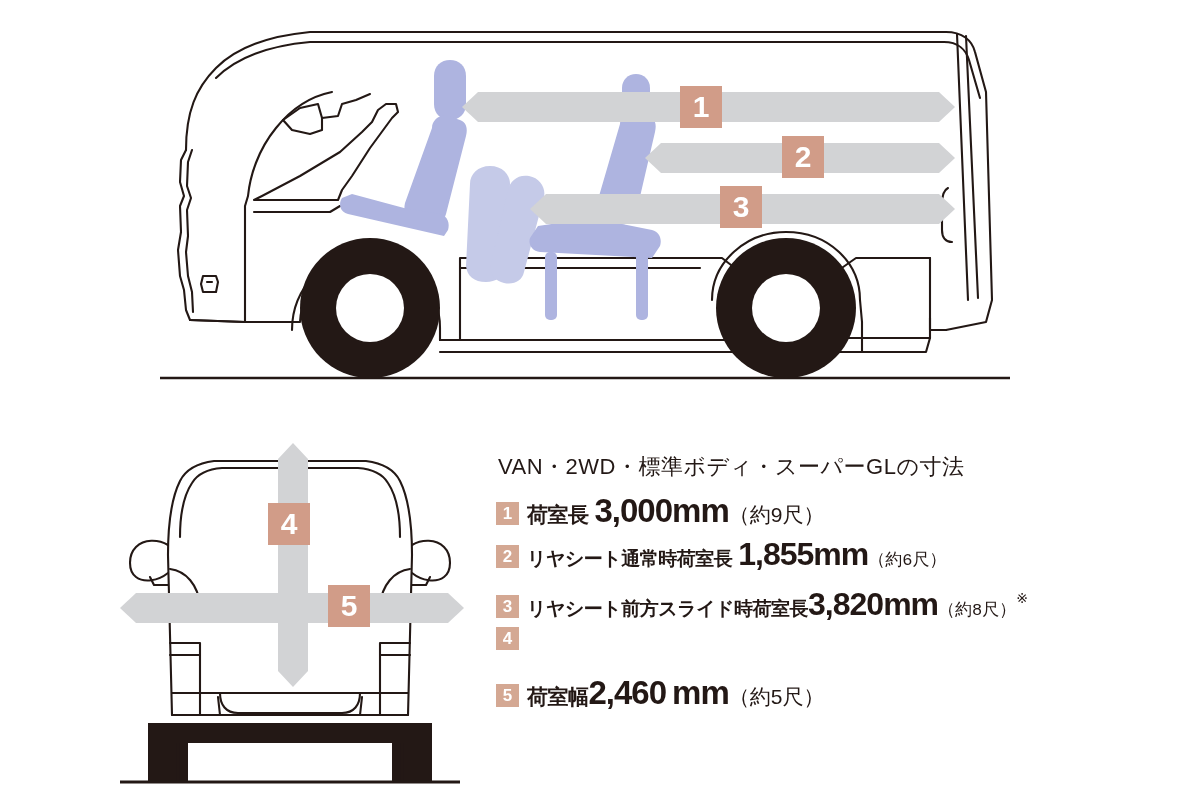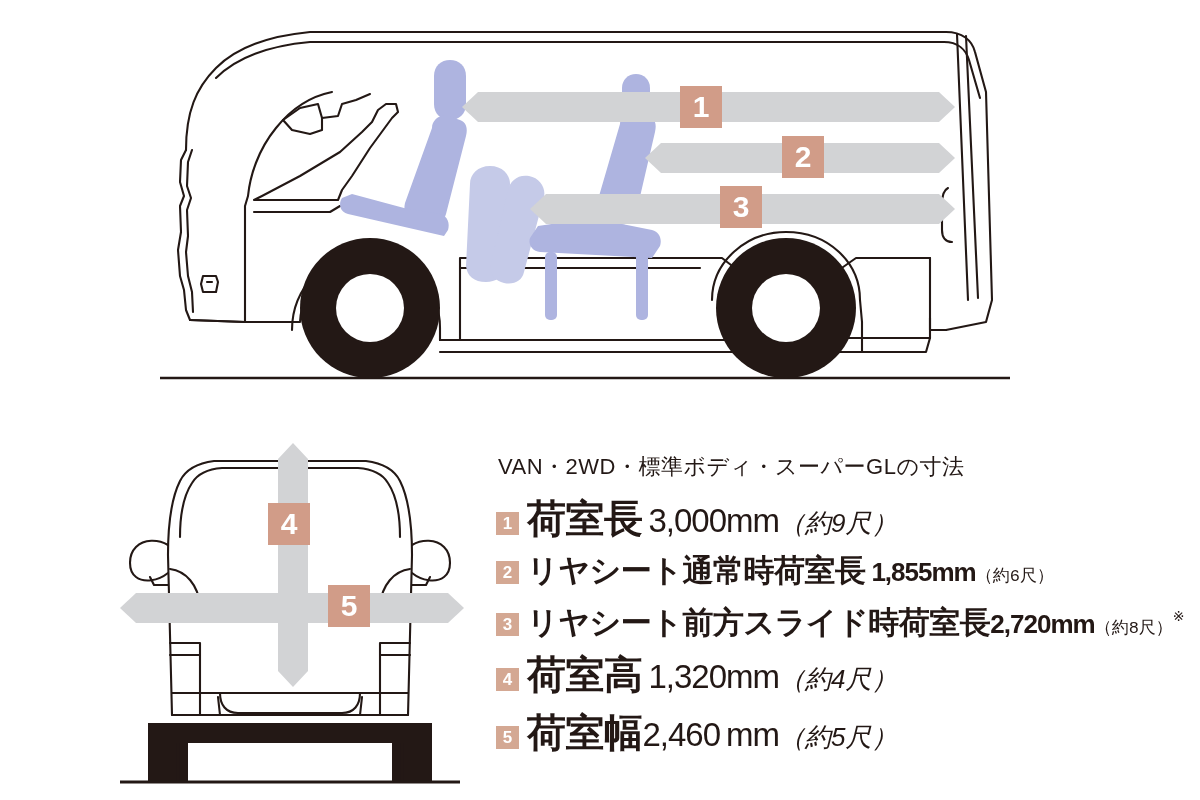--- a/index.html
+++ b/index.html
@@ -42,25 +42,25 @@
   .legend-row{display:flex;align-items:baseline;margin-bottom:4px;min-height:40px;}
   .badge-sm{
     flex:0 0 auto;width:23px;height:23px;background:#d4a893;color:#fff;
     font-size:17px;font-weight:700;line-height:23px;text-align:center;
     margin-right:8px;position:relative;top:-3px;
   }
   .badge-spacer{flex:0 0 auto;width:23px;margin-right:8px;}
   .row-text{white-space:nowrap;}
 
   
-  .t-big   {font-size:39px;font-weight:700;letter-spacing:-.5px;}
-  .t-mid   {font-size:31px;font-weight:700;letter-spacing:-.5px;}
-  .t-num-big{font-size:33px;font-weight:400;letter-spacing:-1px;}
-  .t-num-mid{font-size:26px;font-weight:700;letter-spacing:-1px;}
-  .t-paren-big{font-size:26px;font-weight:400;font-style:italic;}
+  .t-big   {font-size:21px;font-weight:700;letter-spacing:-.5px;}
+  .t-mid   {font-size:19px;font-weight:700;letter-spacing:-.5px;}
+  .t-num-big{font-size:33px;font-weight:700;letter-spacing:-1px;}
+  .t-num-mid{font-size:32px;font-weight:700;letter-spacing:-1px;}
+  .t-paren-big{font-size:21px;font-weight:400;}
   .t-paren-sm {font-size:17px;font-weight:400;font-family:Liberation Mono, monospace;}
   .t-aster{font-size:14px;vertical-align:12px;font-weight:400;}
   .sp-s{display:inline-block;width:6px;}
 
   svg{display:block;}
 </style>
 </head>
 <body>
 
 <div id="stage">
@@ -238,29 +238,26 @@
       <div class="badge-sm">2</div>
       <div class="row-text">
         <span class="t-mid">リヤシート通常時荷室長</span><span class="sp-s"></span><span class="t-num-mid">1,855</span><span class="t-num-mid">mm</span><span class="t-paren-sm">（約6尺）</span><span class="t-aster"></span>
       </div>
     </div>
 
 
     <div class="legend-row" style="margin-top:10px;">
       <div class="badge-sm">3</div>
       <div class="row-text">
-        <span class="t-mid">リヤシート前方スライド時荷室長</span><span class="t-num-mid">2,720</span><span class="t-num-mid">mm</span><span class="t-paren-sm">（約8尺）</span><span class="t-aster">※</span>
+        <span class="t-mid">リヤシート前方スライド時荷室長</span><span class="t-num-mid">3,820</span><span class="t-num-mid">mm</span><span class="t-paren-sm">（約8尺）</span><span class="t-aster">※</span>
       </div>
     </div>
 
     <div class="legend-row">
       <div class="badge-sm">4</div>
-      <div class="row-text">
-        <span class="t-big">荷室高</span><span class="sp-s"></span><span class="t-num-big">1,320</span><span class="t-num-big">mm</span><span class="t-paren-big">（約4尺）</span><span class="t-aster"></span>
-      </div>
     </div>
 
     <div class="legend-row">
       <div class="badge-sm">5</div>
       <div class="row-text">
         <span class="t-big">荷室幅</span><span class="t-num-big">2,460</span><span class="sp-s"></span><span class="t-num-big">mm</span><span class="t-paren-big">（約5尺）</span><span class="t-aster"></span>
       </div>
     </div>
   </div>
 

